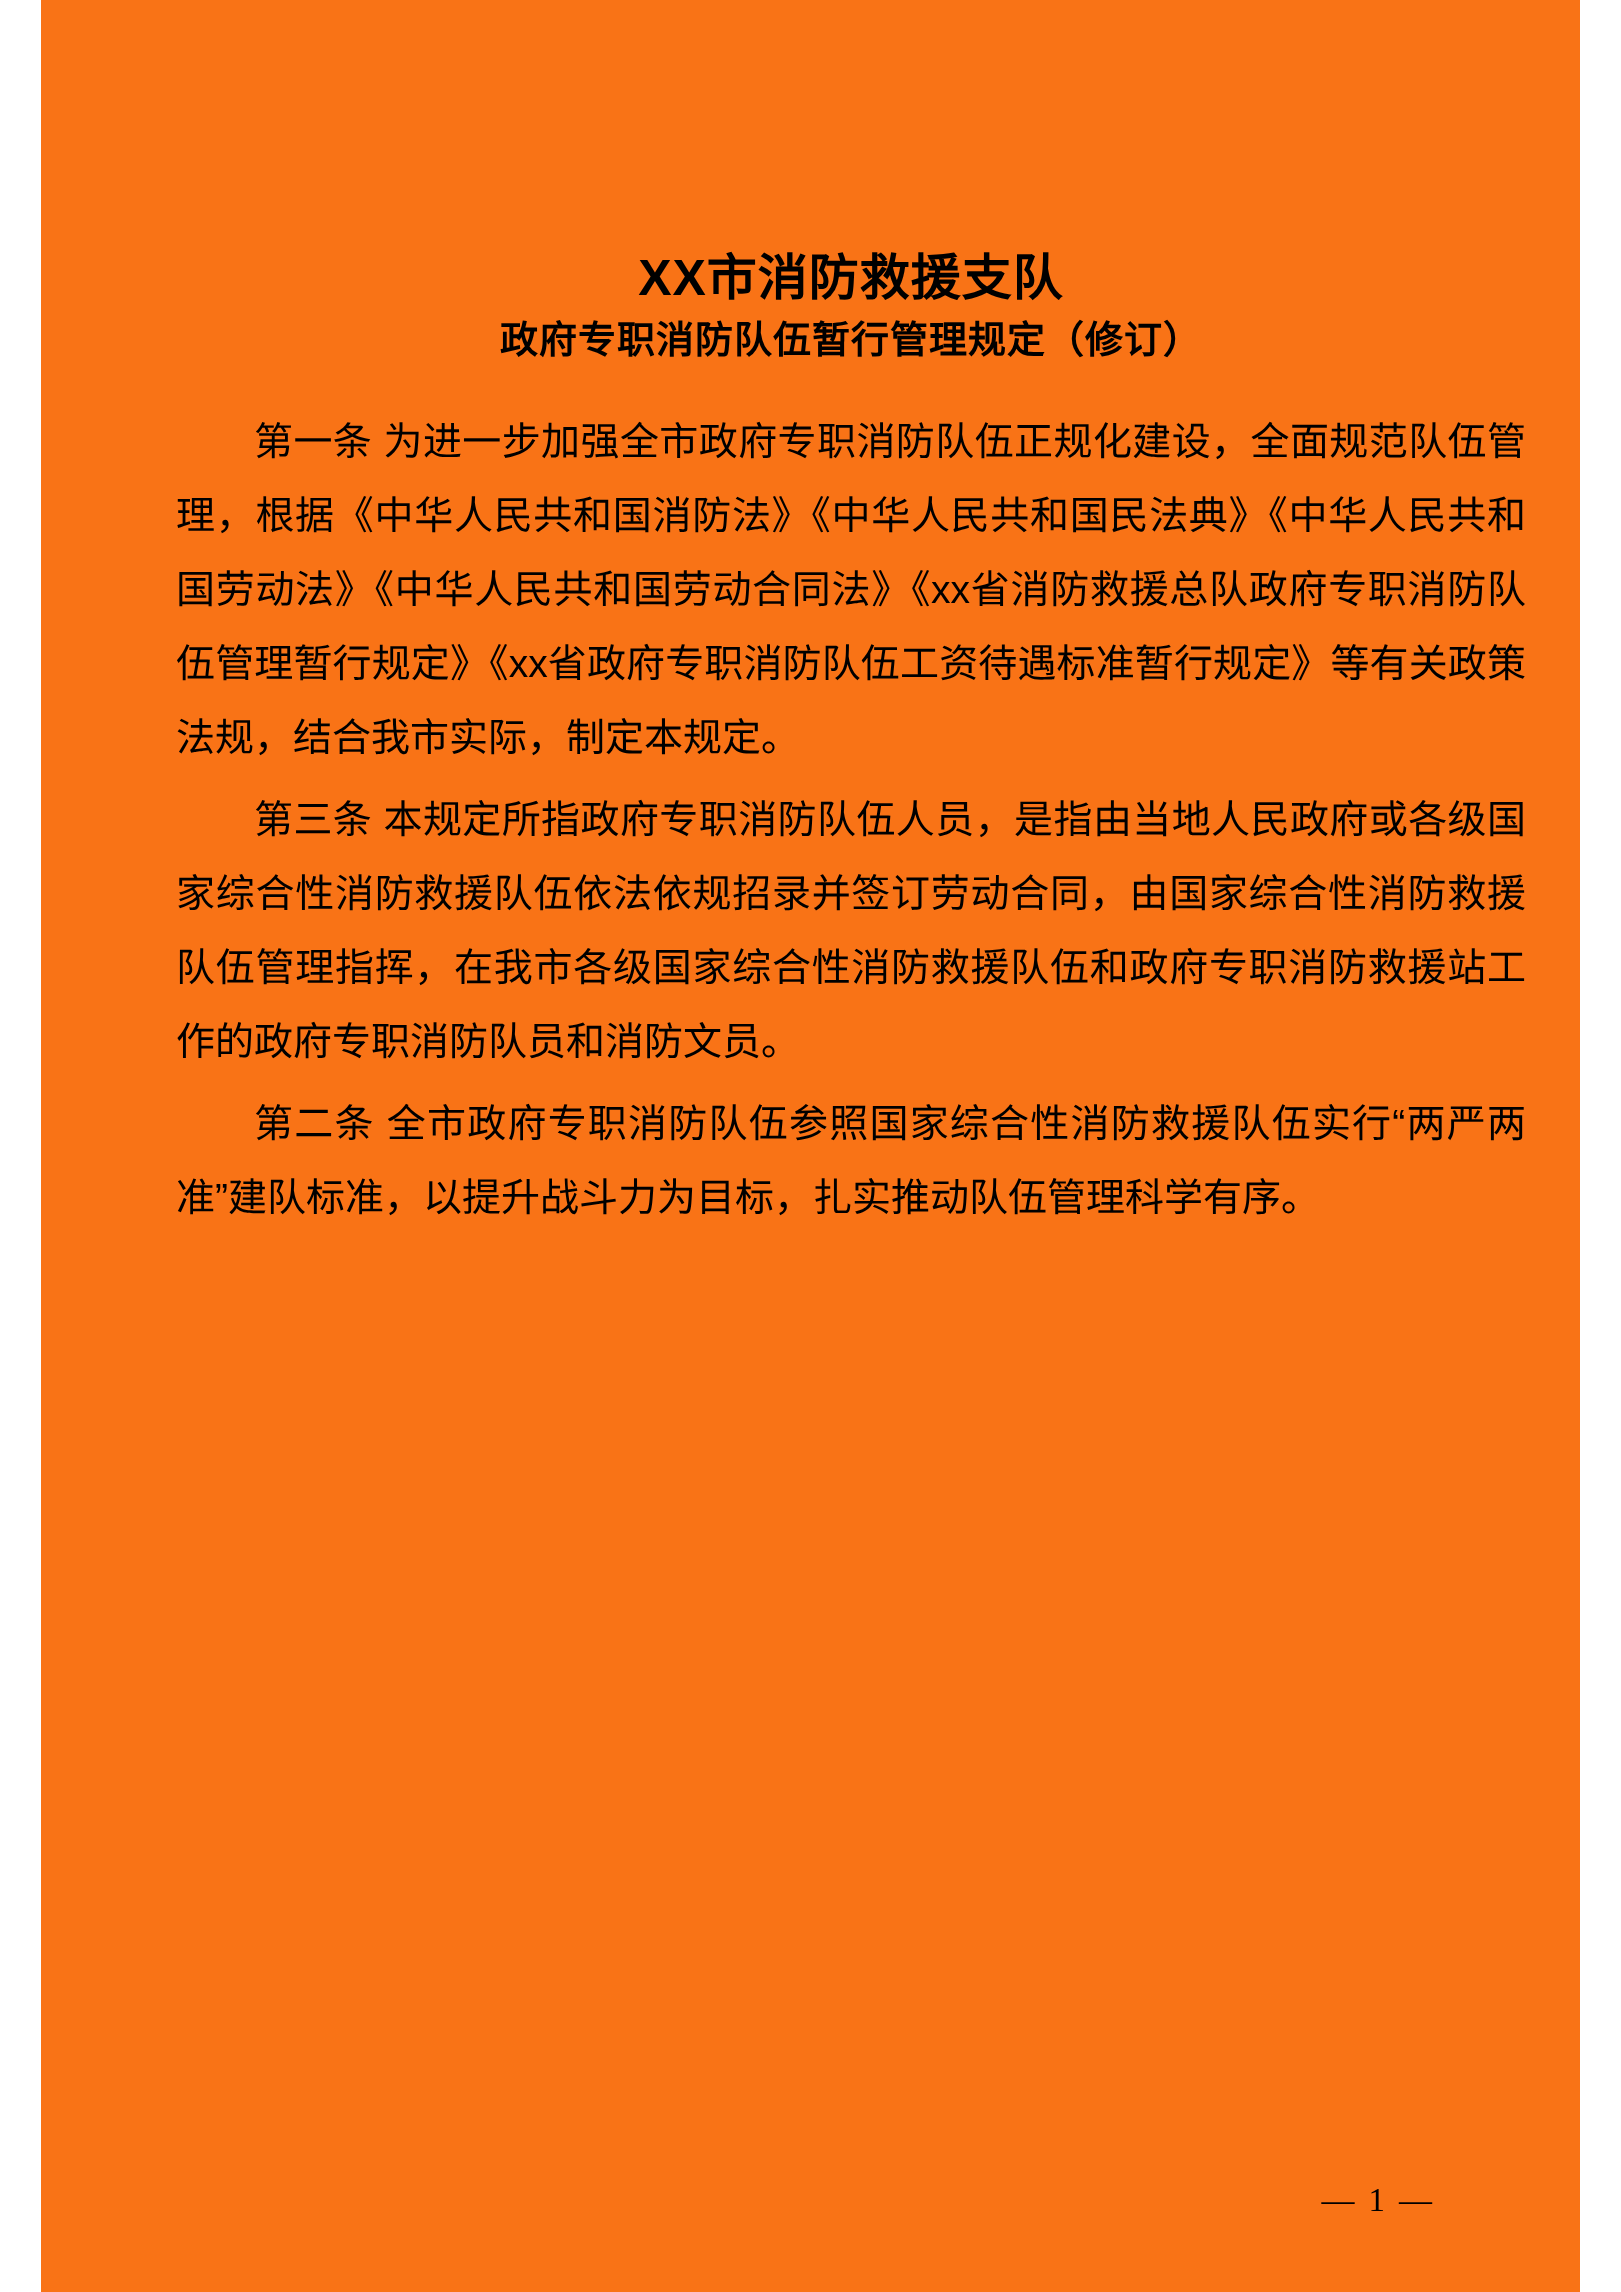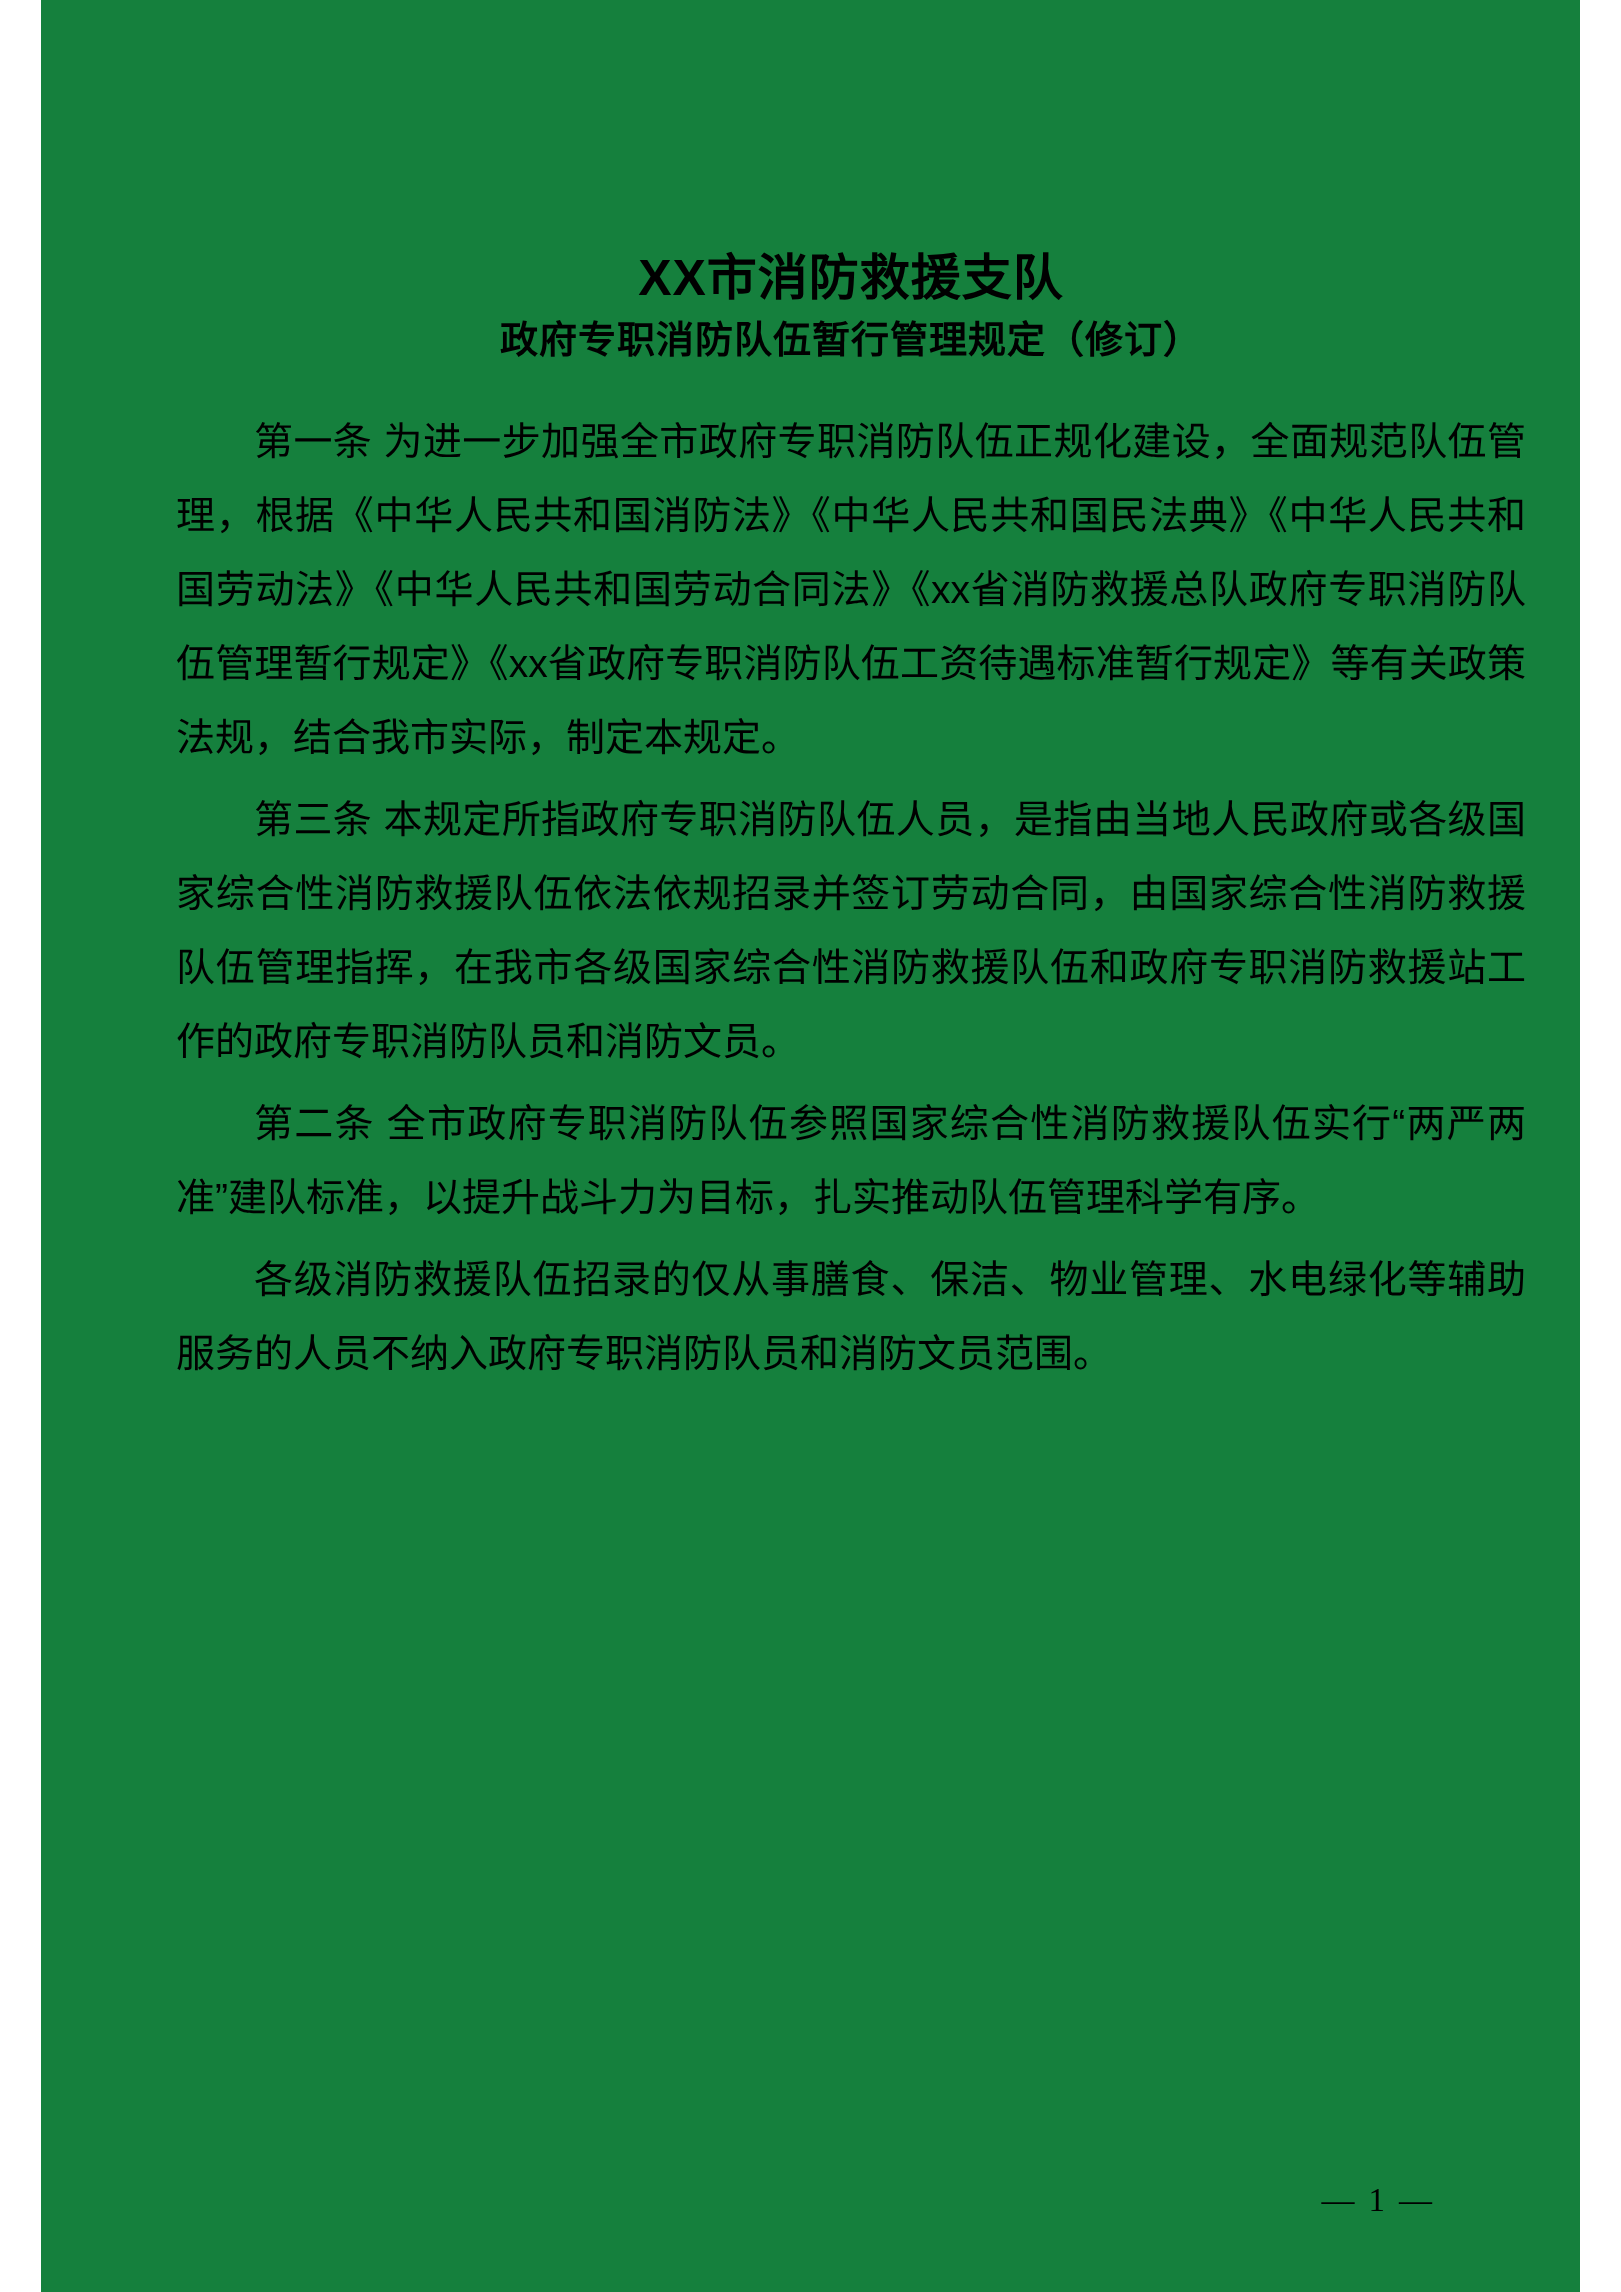--- a/index.html
+++ b/index.html
@@ -10,21 +10,21 @@
   }
   body {
     font-family: "Liberation Sans", "DejaVu Sans", sans-serif;
     color: #000000;
   }
   .page {
     position: relative;
     width: 1539px;
     height: 2293px;
     margin: 0 auto;
-    background: #15803d;
+    background: #f97316;
     box-sizing: border-box;
     overflow: hidden;
   }
   .page-body {
     position: absolute;
     left: 127px;
     top: 0;
     width: 1366px;
     height: 2293px;
   }
@@ -107,21 +107,20 @@
     <h1 class="doc-title">
       <span class="title-line title-line-1">XX市消防救援支队</span>
       <span class="title-line title-line-2">政府专职消防队伍暂行管理规定（修订）</span>
     </h1>
 
 
     <div class="body-text">
       <p class="para last-line-left">第一条  为进一步加强全市政府专职消防队伍正规化建设，全面规范队伍管理，根据《中华人民共和国消防法》《中华人民共和国民法典》《中华人民共和国劳动法》《中华人民共和国劳动合同法》《xx省消防救援总队政府专职消防队伍管理暂行规定》《xx省政府专职消防队伍工资待遇标准暂行规定》等有关政策法规，结合我市实际，制定本规定。</p>
       <p class="para last-line-left">第三条  本规定所指政府专职消防队伍人员，是指由当地人民政府或各级国家综合性消防救援队伍依法依规招录并签订劳动合同，由国家综合性消防救援队伍管理指挥，在我市各级国家综合性消防救援队伍和政府专职消防救援站工作的政府专职消防队员和消防文员。</p>
       <p class="para last-line-left">第二条  全市政府专职消防队伍参照国家综合性消防救援队伍实行“两严两准”建队标准，以提升战斗力为目标，扎实推动队伍管理科学有序。</p>
-      <p class="para last-line-left">各级消防救援队伍招录的仅从事膳食、保洁、物业管理、水电绿化等辅助服务的人员不纳入政府专职消防队员和消防文员范围。</p>
     </div>
 
   </div>
 
   <div class="page-footer">
     <div class="page-number">— 1 —</div>
   </div>
 </div>
 
 

